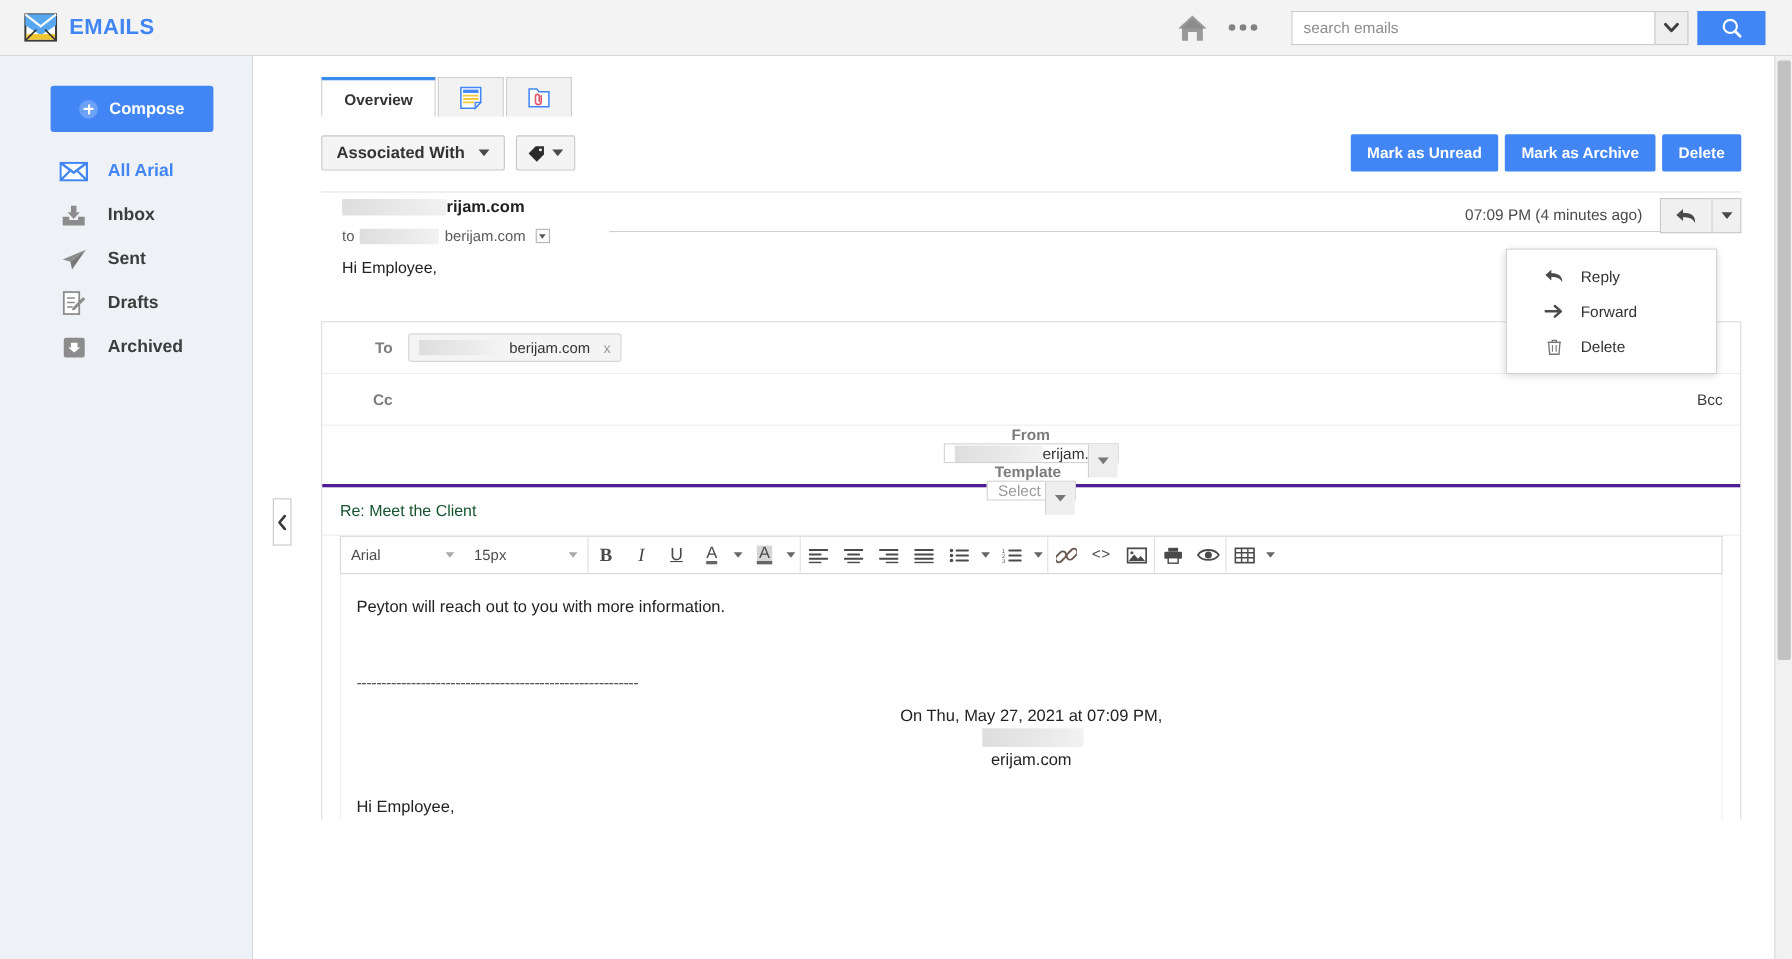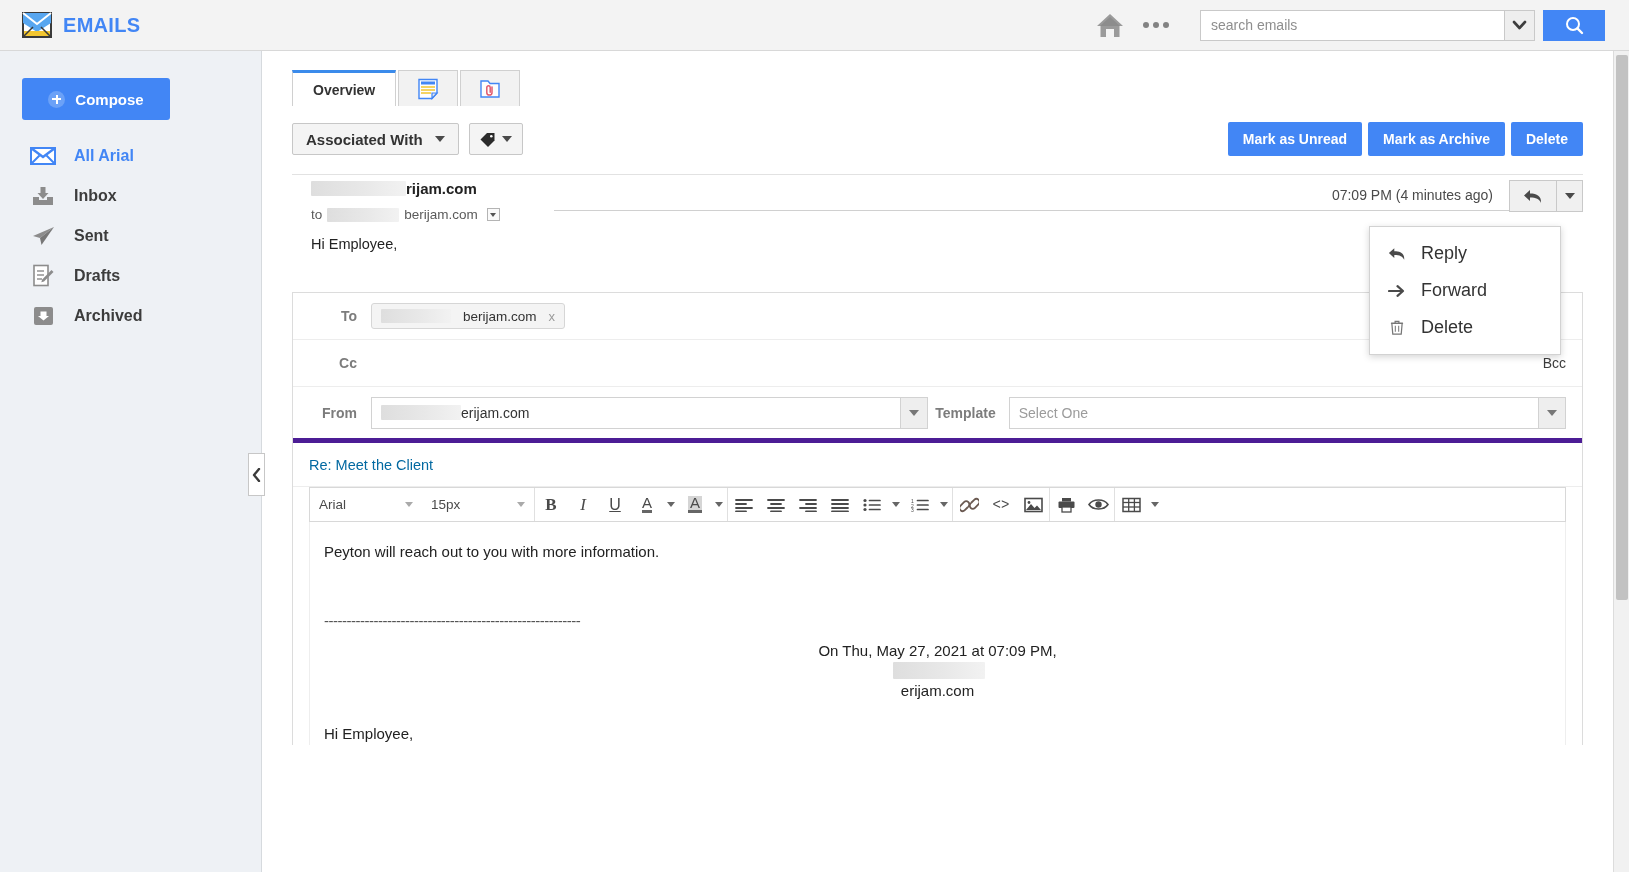--- a/index.html
+++ b/index.html
@@ -27,38 +27,38 @@
     padding-right: 24px;
   }
   .home-icon { width: 40px; height: 34px; display:flex; align-items:center; justify-content:center; }
   .dots-btn {
     width: 52px; height: 34px; display: flex; align-items: center;
     justify-content: center; gap: 4px;
   }
   .dot { width: 6px; height: 6px; border-radius: 50%; background: #828282; }
   .search-wrap { display: flex; align-items: center; margin-left: 18px; }
   .search-input {
-    width: 304px; height: 31px; border: 1px solid #c9c9c9; border-right: none;
+    width: 330px; height: 31px; border: 1px solid #c9c9c9; border-right: none;
     background: #fff; font-size: 14px; color: #444; padding: 0 10px;
     font-family: "Liberation Sans", sans-serif; outline: none;
   }
   .search-input::placeholder { color: #8e8e8e; }
   .search-caret {
     width: 31px; height: 31px; border: 1px solid #c9c9c9; background: #eeeeee;
     display: flex; align-items: center; justify-content: center; cursor: pointer;
   }
   .search-btn {
     width: 62px; height: 31px; background: #4286f5; border: none; margin-left: 8px;
     display: flex; align-items: center; justify-content: center; cursor: pointer;
   }
 
   
   .sidebar {
-    position: absolute; top: 51px; left: 0; width: 262px; bottom: 0;
-    background: #eef1f5; border-right: 1px solid #d6dade;
+    position: absolute; top: 51px; left: 0; width: 230px; bottom: 0;
+    background: #eef1f5; border-right: 1px solid #d6dade; padding-left: 24px;
   }
   .compose-btn {
     margin: 27px 0 0 22px; width: 148px; height: 42px; background: #4286f5;
     color: #fff; border: none; border-radius: 3px; cursor: pointer;
     display: flex; align-items: center; justify-content: center; gap: 10px;
     font-size: 15px; font-weight: bold; font-family: "Liberation Sans", sans-serif;
   }
   .plus-circle {
     width: 17px; height: 17px; border-radius: 50%; background: #6ba1f7;
     position: relative; display: inline-block;
@@ -183,22 +183,22 @@
     width: 26px; height: 32px; background: #f0f0f0; border: 1px solid #c9c9c9;
     border-left: none; display: flex; align-items: center; justify-content: center;
     cursor: pointer;
   }
   .dropdown-menu {
     position: absolute; right: 22px; top: 46px; width: 192px;
     background: #fff; border: 1px solid #d2d2d2; box-shadow: 0 2px 7px rgba(0,0,0,.17);
     padding: 8px 0; z-index: 20;
   }
   .dd-item {
-    display: flex; align-items: center; gap: 15px; padding: 8px 18px;
-    font-size: 18px; color: #333; cursor: pointer;
+    display: flex; align-items: center; gap: 15px; padding: 8px 34px;
+    font-size: 14px; color: #333; cursor: pointer;
   }
 
   
   .compose-card {
     margin: 40px 30px 0 30px; border: 1px solid #dcdcdc; border-bottom: none;
   }
   .cc-row {
     display: flex; align-items: center; min-height: 47px;
     border-bottom: 1px solid #ededed; padding: 0 16px;
   }
@@ -209,21 +209,21 @@
   .chip {
     display: inline-flex; align-items: center; gap: 12px; height: 26px;
     background: #f4f4f4; border: 1px solid #d6d6d6; border-radius: 3px;
     padding: 0 9px; font-size: 13.5px; color: #333;
   }
   .chip-x { color: #9a9a9a; font-size: 13px; cursor: pointer; }
   .bcc-link { margin-left: auto; font-size: 14px; color: #3c3c3c; cursor: pointer; }
 
   .from-row {
     display: flex; align-items: center; height: 56px;
-    border-bottom: 5px solid #4c1d95; padding: 0 16px;
+    border-bottom: 3px solid #4c1d95; padding: 0 16px; flex-direction: column;
   }
   .select-box {
     height: 32px; border: 1px solid #d2d2d2; background: #fff;
     display: flex; align-items: center; flex: 1;
     font-size: 14px; color: #333; position: relative;
   }
   .select-val { padding-left: 9px; display: flex; align-items: center; }
   .select-ph { padding-left: 9px; color: #9b9b9b; }
   .select-arrow {
     position: absolute; right: 0; top: 0; width: 27px; height: 30px;
@@ -233,21 +233,21 @@
   .tri-down {
     width: 0; height: 0; border-left: 5px solid transparent;
     border-right: 5px solid transparent; border-top: 6px solid #777;
   }
   .tmpl-label {
     font-size: 14px; font-weight: bold; color: #7c7c7c;
     margin: 0 13px 0 7px; white-space: nowrap;
   }
   .subject-field {
     height: 44px; display: flex; align-items: center; padding: 0 16px;
-    font-size: 14.5px; color: #0369a1; border-bottom: 1px solid #ededed;
+    font-size: 14.5px; color: #14532d; border-bottom: 1px solid #ededed;
   }
 
   
   .ed-toolbar {
     display: flex; align-items: center; height: 35px; margin: 0 16px;
     border: 1px solid #d8d8d8; background: #fff;
   }
   .ed-sel {
     display: flex; align-items: center; height: 33px; width: 112px;
     padding: 0 9px; font-size: 13.5px; color: #4a4a4a; cursor: pointer;

